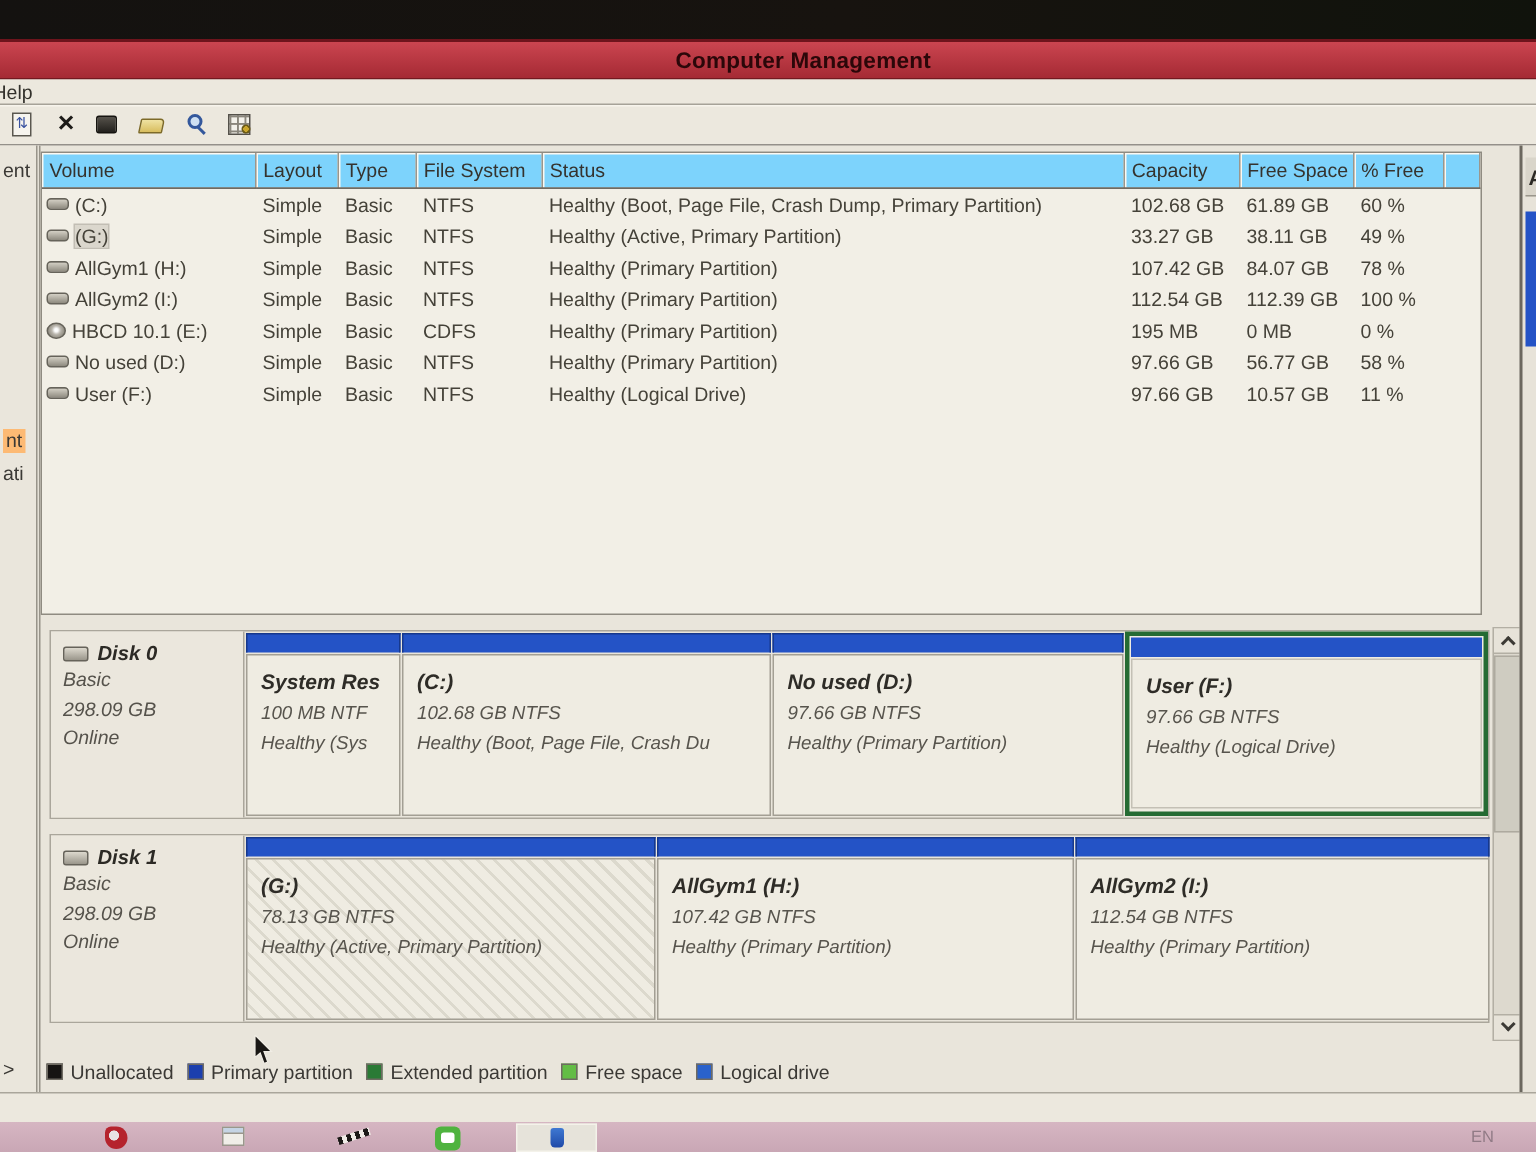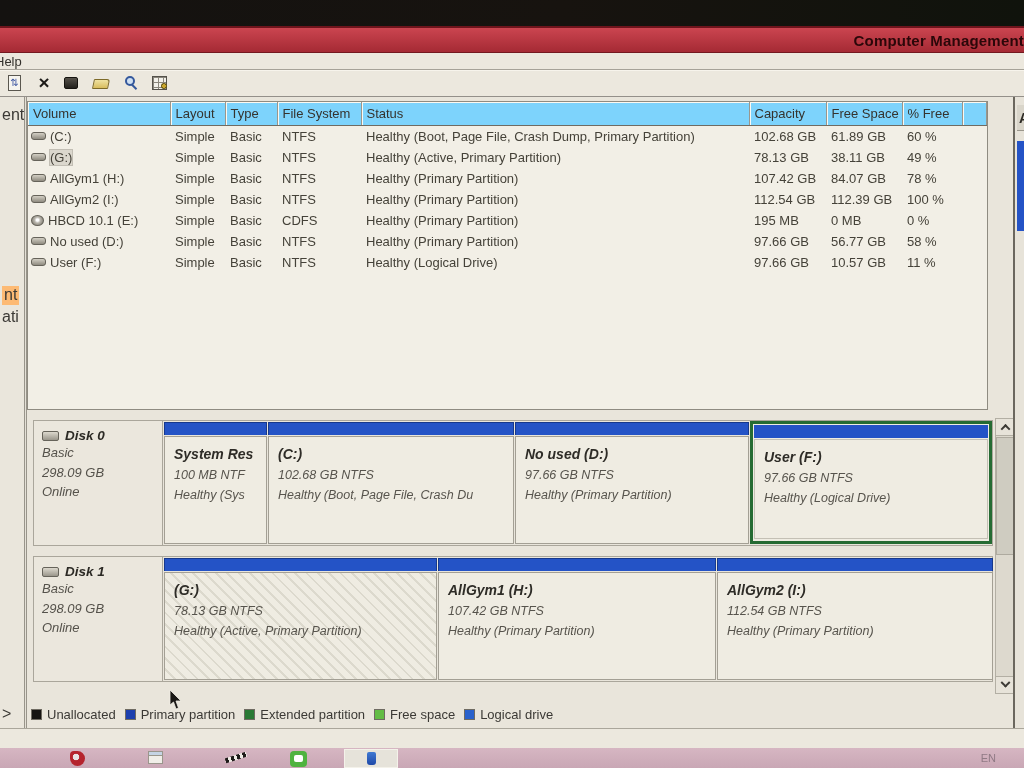--- a/index.html
+++ b/index.html
@@ -6,21 +6,21 @@
   html,body { width:1024px; height:768px; background:#111; overflow:hidden; }
   .screen { position:relative; width:1024px; height:768px; background:#e9e5db;
             font-family:"Liberation Sans", sans-serif; color:#3f3c36; overflow:hidden; }
 
   
   .top-dark { position:absolute; left:0; top:0; width:1024px; height:26px;
               background:linear-gradient(90deg,#141210,#17130f 55%,#10130c); }
   .titlebar { position:absolute; left:0; top:26px; width:1024px; height:27px;
               background:linear-gradient(#cb4550,#a52a34);
               border-top:2px solid #6e141c; border-bottom:1px solid #731920;
-              display:flex; align-items:center; justify-content:flex-end;padding-left:47px; }
+              display:flex; align-items:center; justify-content:center;padding-left:47px; }
   .titlebar span { font-size:15px; font-weight:600; color:#2b0709; letter-spacing:.2px; }
   .menubar { position:absolute; left:0; top:53px; width:1024px; height:17px;
              background:#ece8de; border-bottom:1px solid #a6a298; }
   .menubar .menu-item { position:absolute; left:-5px; top:1px; font-size:13px; color:#33312c; }
   .toolbar { position:absolute; left:0; top:70px; width:1024px; height:27px;
              background:#ece8de; border-bottom:1px solid #94908a; box-shadow:0 1px 0 #f7f4ec inset; }
   .tb-ic { position:absolute; top:4px; width:20px; height:19px; }
 
   .ic-doc { left:6px; } .ic-doc i { display:block; width:13px; height:16px; background:#f6f4ee;
             border:1px solid #5a574f; margin:1px 0 0 2px; }
@@ -39,21 +39,21 @@
             background:#f3f1ea; border:1px solid #54514a;
             background-image:linear-gradient(#8a867c 1px,transparent 1px),linear-gradient(90deg,#8a867c 1px,transparent 1px);
             background-size:5px 5px; }
   .ic-grid i::after{ content:""; display:block; width:6px; height:6px; margin:6px 0 0 8px;
             background:radial-gradient(circle,#caa62c 45%,#6b5a16 46%); border-radius:50%; }
 
   
   .left-sliver { position:absolute; left:0; top:97px; width:24px; height:631px; background:#eae6dc; }
   .pane-divider { position:absolute; left:24px; top:97px; width:3px; height:631px;
                   border-left:1px solid #98948a; border-right:1px solid #98948a; background:#e4e0d6; }
-  .tree-frag { position:absolute; left:2px; font-size:16px; color:#3b3935; white-space:nowrap; }
+  .tree-frag { position:absolute; left:2px; font-size:13px; color:#3b3935; white-space:nowrap; }
   .tree-frag.sel { background:#fdba74; padding:0 2px 1px 2px; }
 
   
   .content { position:absolute; left:27px; top:97px; width:987px; height:631px; }
 
   .volume-pane { position:absolute; left:0; top:4px; width:961px; height:309px;
                  background:#f2efe6; border:1px solid #8f8b81; overflow:hidden; }
   table.volumes { border-collapse:collapse; table-layout:fixed; width:959px; font-size:13px; }
   table.volumes th { height:23px; text-align:left; font-weight:400; color:#35332e; padding:0 0 0 5px;
                  background:#7dd3fc; border-right:1px solid #9a968c; border-bottom:1px solid #6f6b62;
@@ -217,21 +217,21 @@
             </tr>
             <tr>
               <td class="c-icon">
                 <span class="drive-icon"></span>
                 <span class="vol-name sel">(G:)</span>
               </td>
               <td>Simple</td>
               <td>Basic</td>
               <td>NTFS</td>
               <td>Healthy (Active, Primary Partition)</td>
-              <td>78.13 GB</td>
+              <td>33.27 GB</td>
               <td>38.11 GB</td>
               <td>49 %</td>
               <td></td>
             </tr>
             <tr>
               <td class="c-icon">
                 <span class="drive-icon"></span>
                 <span class="vol-name">AllGym1 (H:)</span>
               </td>
               <td>Simple</td>

